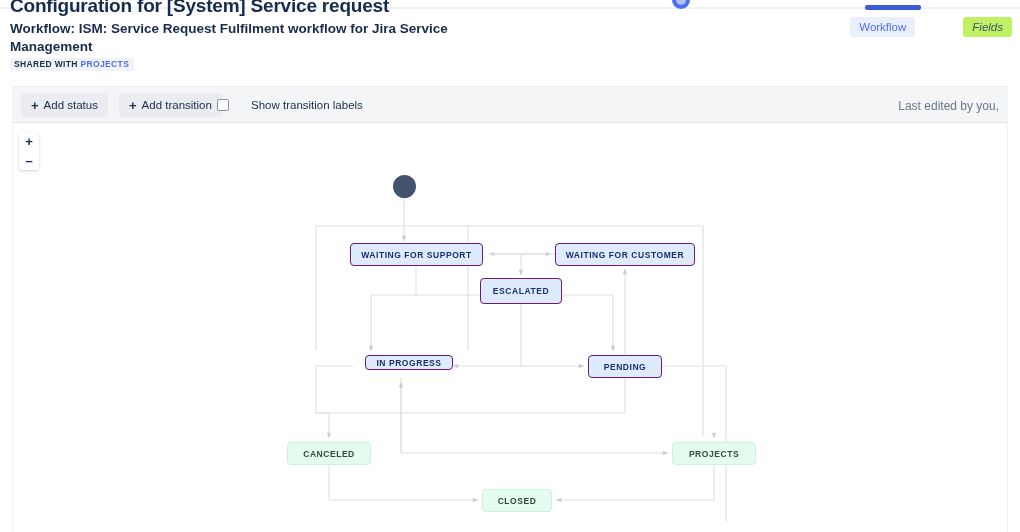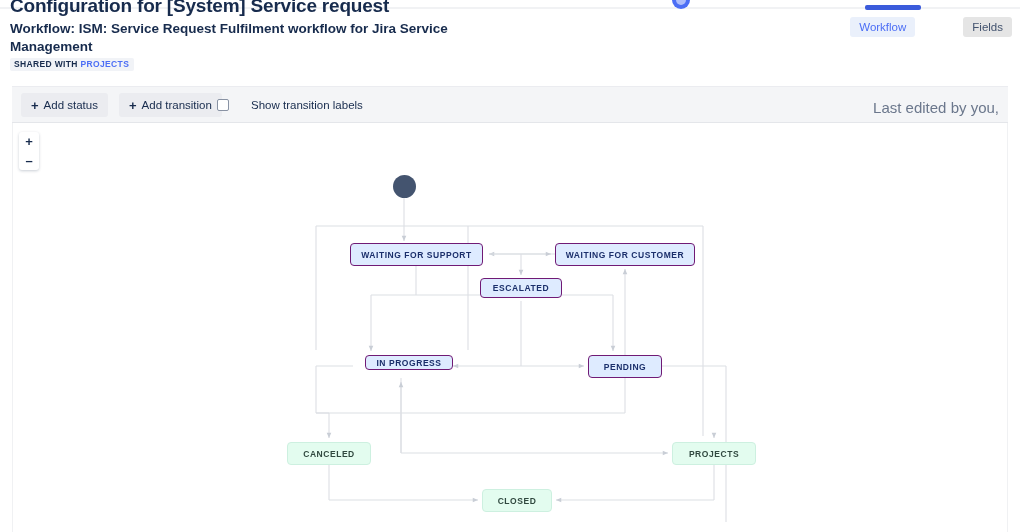--- a/index.html
+++ b/index.html
@@ -56,21 +56,21 @@
   #shared-badge .link{color:#4c6ef5;}
   
   #tabs{
     position:absolute;right:8px;top:17px;display:flex;gap:4px;align-items:center;
   }
   .tab{
     font-size:11.5px;padding:4px 9px;border-radius:3px;
     white-space:nowrap;cursor:pointer;margin-left:44px;
   }
   .tab.workflow{background:#eaf0fb;color:#4c6ef5;}
-  .tab.fields{background:#e5e5e5;color:#42526e;}
+  .tab.fields{background:#bef264;color:#42526e;font-style:italic;}
   
   #toolbar{
     position:absolute;left:12px;top:86px;width:996px;height:37px;
     background:#f4f5f7;border-top:1px solid #ebecf0;border-bottom:1px solid #e4e6ea;
     box-sizing:border-box;
   }
   .tbtn{
     position:absolute;top:6px;height:24px;
     background:#ebecf0;border-radius:3px;
     display:flex;align-items:center;gap:5px;
@@ -83,21 +83,21 @@
   #chk-wrap{
     position:absolute;left:205px;top:6px;height:24px;
     display:flex;align-items:center;gap:22px;cursor:pointer;
   }
   #chk-box{
     width:10px;height:10px;border:1.3px solid #8993a4;border-radius:2px;background:#fff;
   }
   #chk-label{font-size:11.5px;color:#172b4d;white-space:nowrap;}
   #last-edited{
     position:absolute;right:9px;top:12px;
-    font-size:15px;color:#6b778c;white-space:nowrap;
+    font-size:12px;color:#6b778c;white-space:nowrap;
   }
   
   #canvas{
     position:absolute;left:12px;top:123px;width:996px;height:409px;
     background:#ffffff;border-left:1px solid #f0f1f3;border-right:1px solid #f0f1f3;
     box-sizing:border-box;overflow:hidden;
   }
   #zoom-controls{
     position:absolute;left:6px;top:9px;width:20px;
     background:#ffffff;border-radius:3px;
@@ -222,19 +222,19 @@
 
       <path d="M701,342 L701,377"></path>
       <path d="M701,377 L543,377" marker-end="url(#ah)"></path>
     </g>
   </svg>
 
   <div id="start-node" style="left: 380px; top: 52px;"></div>
 
   <div class="node blue" id="n-waiting-for-support" style="left: 337px; top: 120px; width: 133px; height: 23px;">WAITING FOR SUPPORT</div>
   <div class="node blue" id="n-waiting-for-customer" style="left: 542px; top: 120px; width: 140px; height: 23px;">WAITING FOR CUSTOMER</div>
-  <div class="node blue" id="n-escalated" style="left: 467px; top: 155px; width: 82px; height: 20px;">ESCALATED</div>
+  <div class="node blue" id="n-escalated" style="left: 467px; top: 155px; width: 82px; height: 26px;">ESCALATED</div>
   <div class="node blue" id="n-in-progress" style="left: 352px; top: 232px; width: 88px; height: 15px;">IN PROGRESS</div>
   <div class="node blue" id="n-pending" style="left: 575px; top: 232px; width: 74px; height: 23px;">PENDING</div>
   <div class="node green" id="n-canceled" style="left: 274px; top: 319px; width: 84px; height: 23px;">CANCELED</div>
   <div class="node green" id="n-resolved" style="left: 659px; top: 319px; width: 84px; height: 23px;">PROJECTS</div>
   <div class="node green" id="n-closed" style="left: 469px; top: 366px; width: 70px; height: 23px;">CLOSED</div>
 </div>
 
 </body></html>

